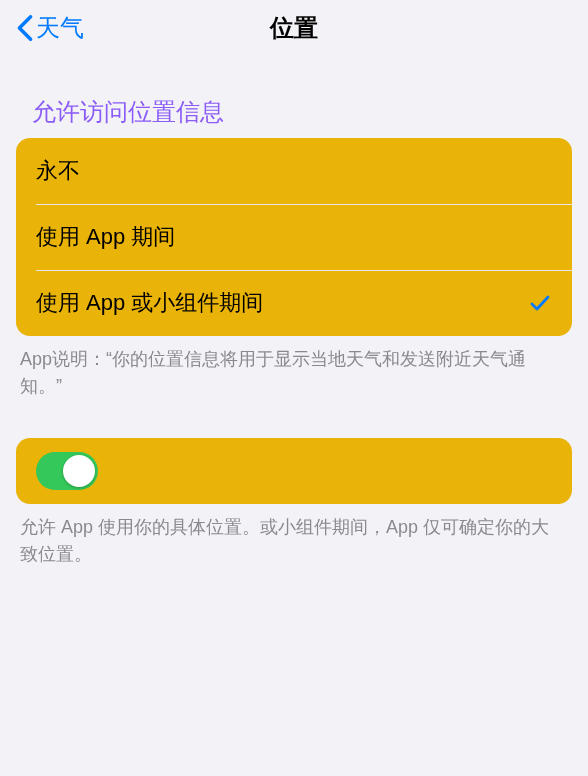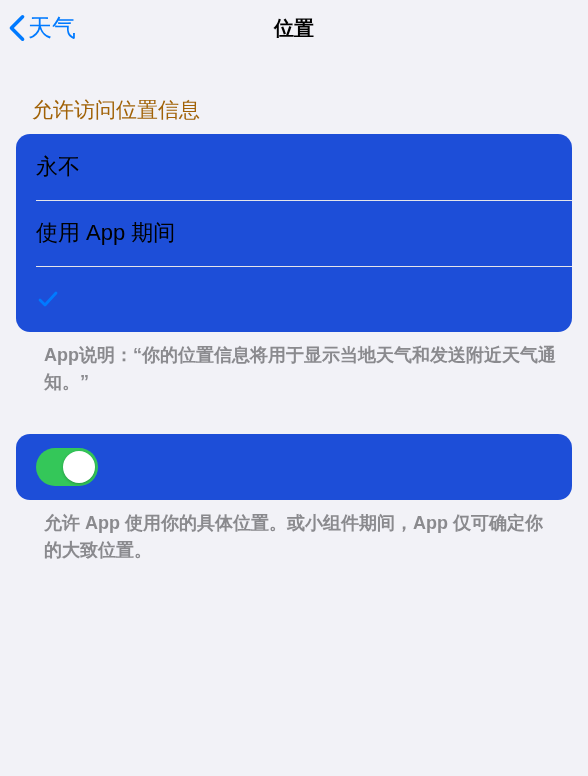--- a/index.html
+++ b/index.html
@@ -15,43 +15,43 @@
       height: 56px;
       display: flex;
       align-items: center;
       position: relative;
     }
     .back {
       display: flex;
       align-items: center;
       color: #007aff;
       font-size: 24px;
-      padding-left: 8px;
+      padding-left: 16px;
       cursor: pointer;
     }
     .back-chevron {
       width: 18px;
       height: 28px;
       margin-right: 2px;
     }
     .title {
       position: absolute;
       left: 0; right: 0;
       text-align: center;
-      font-size: 20px;
+      font-size: 24px;
       font-weight: 600;
       pointer-events: none;
     }
     .section-header {
       padding: 40px 32px 10px 32px;
-      color: #a16207;
-      font-size: 21px;
+      color: #8b5cf6;
+      font-size: 24px;
     }
     .group {
-      background: #1d4ed8;
+      background: #eab308;
       margin: 0 16px;
       border-radius: 14px;
       overflow: hidden;
     }
     .row {
       display: flex;
       align-items: center;
       justify-content: space-between;
       min-height: 66px;
       padding: 0 20px;
@@ -65,25 +65,24 @@
       left: 20px; right: 0; top: 0;
       height: 1px;
       background: #e5e5ea;
     }
     .check {
       width: 24px;
       height: 24px;
       color: #007aff;
     }
     .section-footer {
-      padding: 10px 32px 0 44px;
+      padding: 10px 32px 0 20px;
       color: #8a8a8e;
       font-size: 18px;
       line-height: 1.5;
-      font-weight: bold;
     }
     .spacer { height: 38px; }
     .switch {
       position: relative;
       width: 62px;
       height: 38px;
       background: #34c759;
       border-radius: 19px;
       cursor: pointer;
     }
@@ -114,20 +113,21 @@
 <div class="section-header">允许访问位置信息</div>
 
 <div class="group">
   <div class="row">
     <span>永不</span>
   </div>
   <div class="row">
     <span>使用 App 期间</span>
   </div>
   <div class="row">
+    <span>使用 App 或小组件期间</span>
     <svg class="check" viewBox="0 0 24 24">
       <polyline points="4,13 9,18 20,6" fill="none" stroke="currentColor" stroke-width="2.8" stroke-linecap="round" stroke-linejoin="round"></polyline>
     </svg>
   </div>
 </div>
 
 <div class="section-footer">App说明：“你的位置信息将用于显示当地天气和发送附近天气通知。”</div>
 
 <div class="spacer"></div>
 

